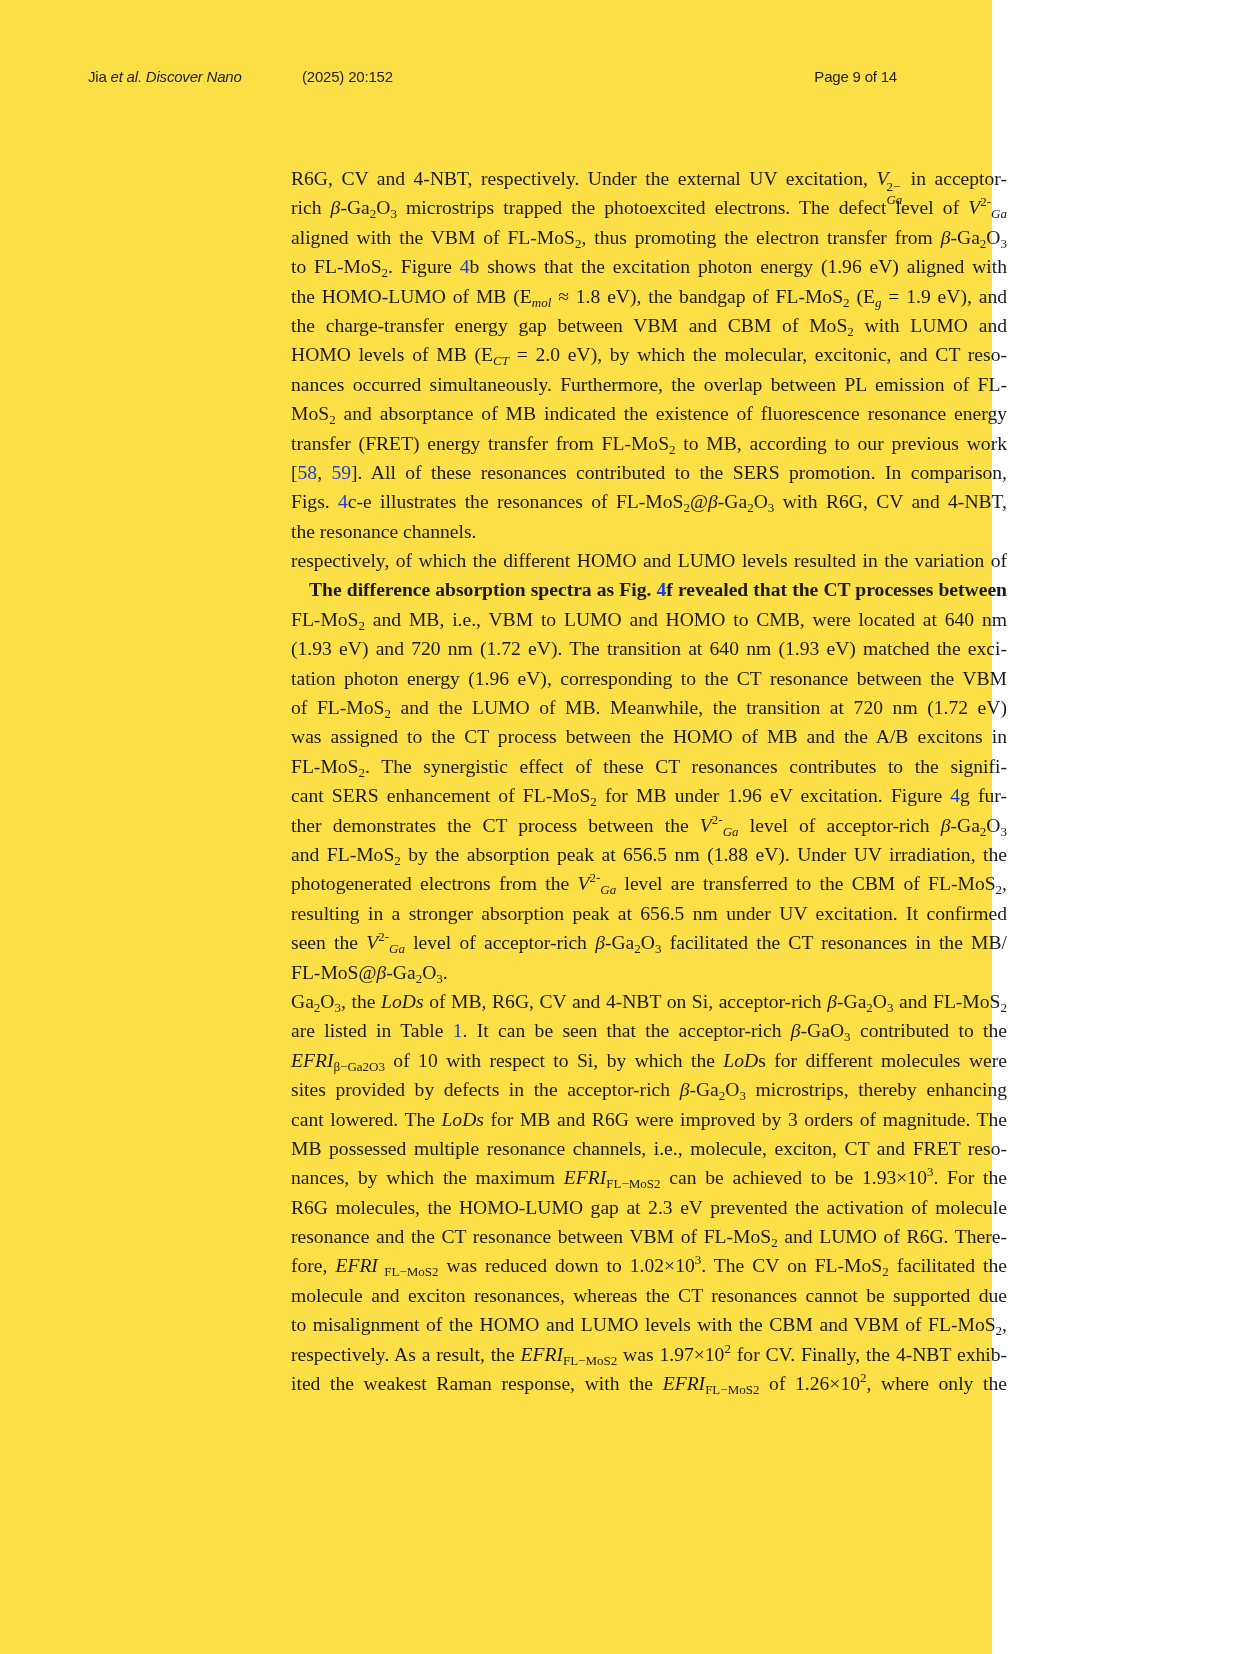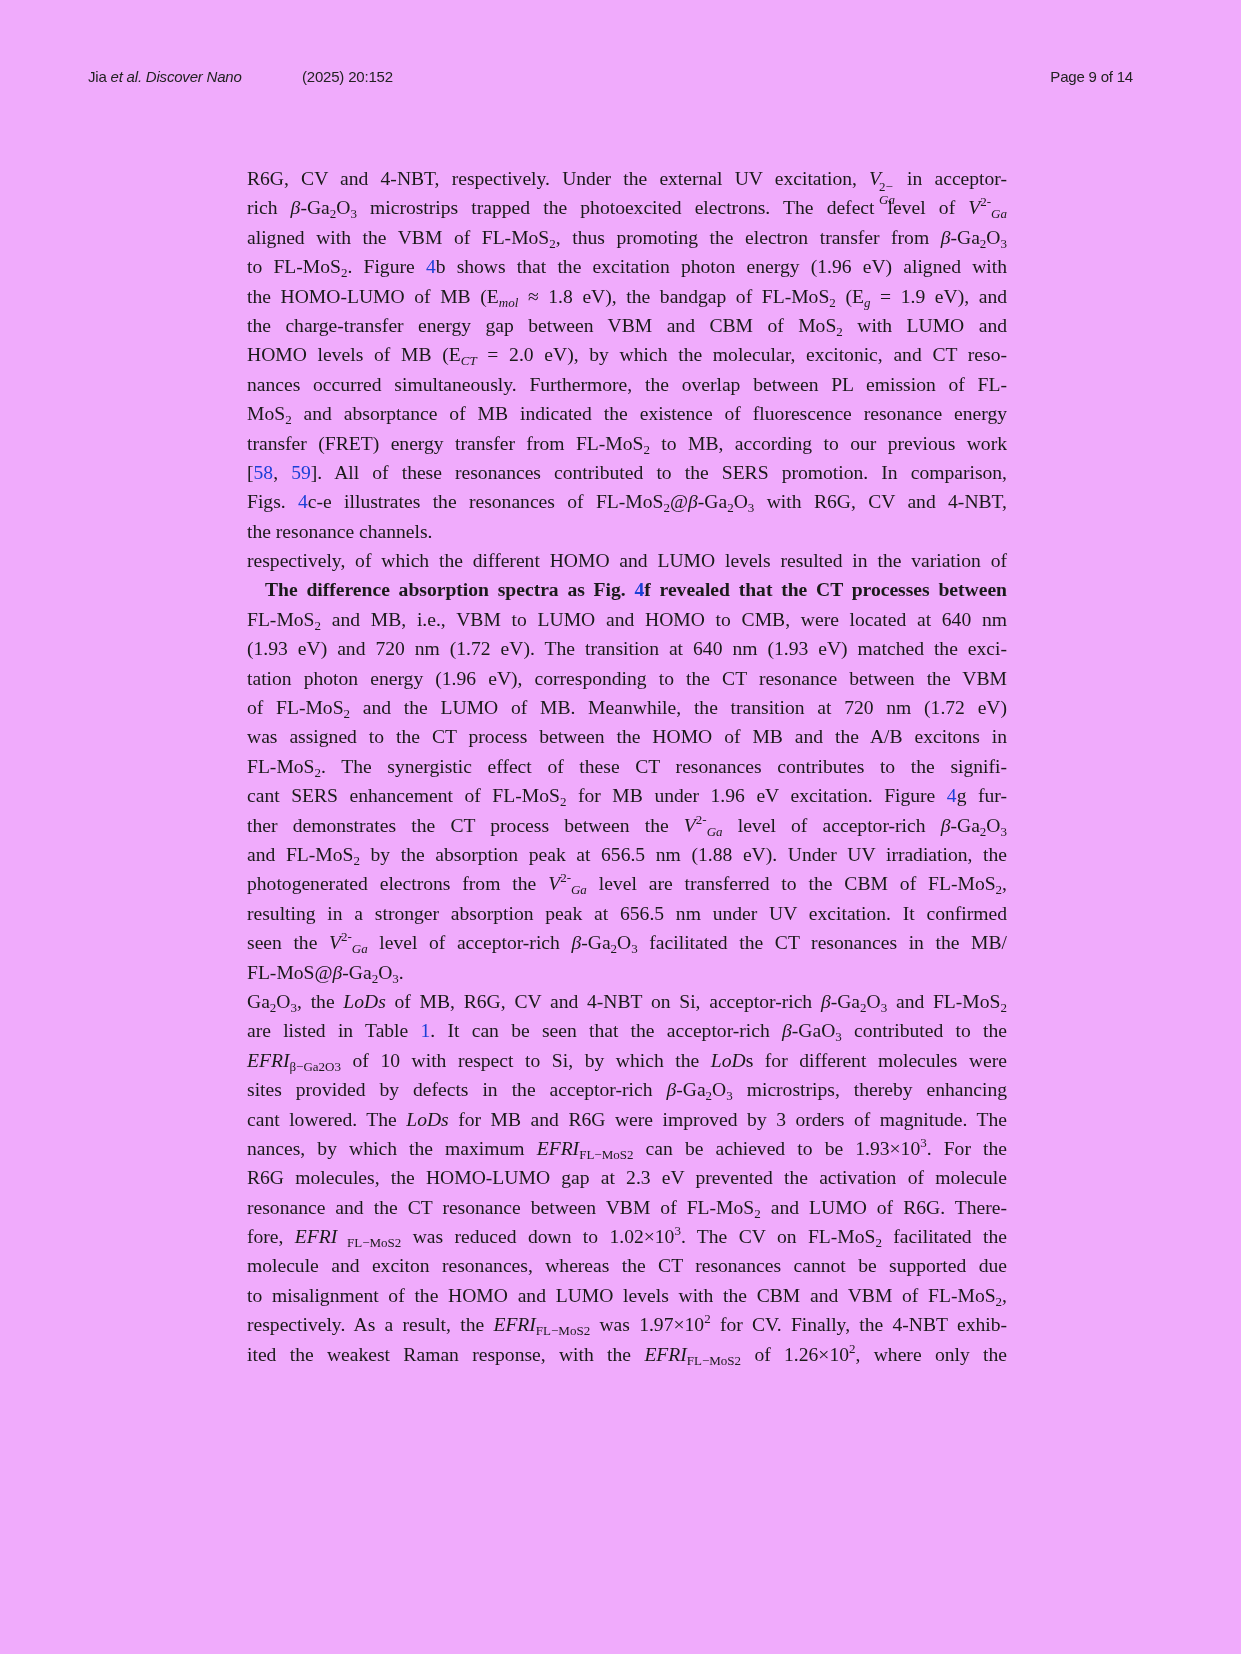--- a/index.html
+++ b/index.html
@@ -1,33 +1,33 @@
 <!DOCTYPE html>
 <html><head>
 <meta charset="utf-8">
 <style>
   html, body { margin: 0; padding: 0; background: #ffffff; }
   body { width: 1241px; height: 1654px; position: relative; overflow: hidden; }
-  .page { position: absolute; left: 0; top: 0; width: 1241px; height: 1654px; background: #f0abfc; }
+  .page { position: absolute; left: 0; top: 0; width: 992px; height: 1654px; background: #fde047; }
   .running-head {
     position: absolute; top: 68px; left: 88px; right: 92px; height: 24px;
     font-family: "Liberation Sans", sans-serif; font-size: 15px; color: #222;
     letter-spacing: -0.2px;
   }
   .rh-journal { position: absolute; left: 0; top: 0; }
   .rh-journal i { font-style: italic; }
   .rh-cite { position: absolute; left: 214px; top: 0; }
-  .rh-page { position: absolute; right: 16px; top: 0; }
+  .rh-page { position: absolute; right: 3px; top: 0; }
   .body {
     position: absolute; left: 247px; top: 164px; width: 760px;
     font-family: "Liberation Serif", serif; font-size: 19.6px; color: #1a1a1a;
   }
   .line {
     height: 29.4px; line-height: 29.4px; white-space: nowrap;
-    text-align: justify; text-align-last: justify; display: block;
+    text-align: justify; text-align-last: justify; display: block; margin-left: 44px;
   }
   .line.last { text-align-last: left; }
   .line.indent { padding-left: 18px; font-weight: bold; }
   .line sub { font-size: 13px; line-height: 0; vertical-align: -4px; }
   .line sup { font-size: 13px; line-height: 0; vertical-align: 8px; }
   .line .ss { display: inline-flex; flex-direction: column; vertical-align: -6px; line-height: 13px; font-size: 13px; margin-left: -2px; }
   .line .ss span { display: block; }
   .line i { font-style: italic; }
   .line a, .line .link { color: #1a3fd6; text-decoration: none; }
 </style>
@@ -71,20 +71,21 @@
       <div class="line"><span>and FL-MoS</span><sub>2</sub><span> by the absorption peak at 656.5 nm (1.88 eV). Under UV irradiation, the</span></div>
       <div class="line"><span>photogenerated electrons from the </span><i>V</i><sup>2-</sup><sub style="font-style: italic;">Ga</sub><span> level are transferred to the CBM of FL-MoS</span><sub>2</sub><span>,</span></div>
       <div class="line"><span>resulting in a stronger absorption peak at 656.5 nm under UV excitation. It confirmed</span></div>
       <div class="line"><span>seen the </span><i>V</i><sup>2-</sup><sub style="font-style: italic;">Ga</sub><span> level of acceptor-rich </span><i>β</i><span>-Ga</span><sub>2</sub><span>O</span><sub>3</sub><span> facilitated the CT resonances in the MB/</span></div>
       <div class="line last"><span>FL-MoS@</span><i>β</i><span>-Ga</span><sub>2</sub><span>O</span><sub>3</sub><span>.</span></div>
       <div class="line"><span>Ga</span><sub>2</sub><span>O</span><sub>3</sub><span>, the </span><i>LoDs</i><span> of MB, R6G, CV and 4-NBT on Si, acceptor-rich </span><i>β</i><span>-Ga</span><sub>2</sub><span>O</span><sub>3</sub><span> and FL-MoS</span><sub>2</sub></div>
       <div class="line"><span>are listed in Table </span><span class="link" style="color: rgb(26, 63, 214);">1</span><span>. It can be seen that the acceptor-rich </span><i>β</i><span>-GaO</span><sub>3</sub><span> contributed to the</span></div>
       <div class="line"><i>EFRI</i><sub>β−Ga2O3</sub><span> of 10 with respect to Si, by which the </span><i>LoD</i><span>s for different molecules were</span></div>
       <div class="line"><span>sites provided by defects in the acceptor-rich </span><i>β</i><span>-Ga</span><sub>2</sub><span>O</span><sub>3</sub><span> microstrips, thereby enhancing</span></div>
       <div class="line"><span>cant lowered. The </span><i>LoDs</i><span> for MB and R6G were improved by 3 orders of magnitude. The</span></div>
+      <div class="line"><span>MB possessed multiple resonance channels, i.e., molecule, exciton, CT and FRET reso-</span></div>
       <div class="line"><span>nances, by which the maximum </span><i>EFRI</i><sub>FL−MoS2</sub><span> can be achieved to be 1.93×10</span><sup>3</sup><span>. For the</span></div>
       <div class="line"><span>R6G molecules, the HOMO-LUMO gap at 2.3 eV prevented the activation of molecule</span></div>
       <div class="line"><span>resonance and the CT resonance between VBM of FL-MoS</span><sub>2</sub><span> and LUMO of R6G. There-</span></div>
       <div class="line"><span>fore, </span><i>EFRI</i><sub> FL−MoS2</sub><span> was reduced down to 1.02×10</span><sup>3</sup><span>. The CV on FL-MoS</span><sub>2</sub><span> facilitated the</span></div>
       <div class="line"><span>molecule and exciton resonances, whereas the CT resonances cannot be supported due</span></div>
       <div class="line"><span>to misalignment of the HOMO and LUMO levels with the CBM and VBM of FL-MoS</span><sub>2</sub><span>,</span></div>
       <div class="line"><span>respectively. As a result, the </span><i>EFRI</i><sub>FL−MoS2</sub><span> was 1.97×10</span><sup>2</sup><span> for CV. Finally, the 4-NBT exhib-</span></div>
       <div class="line"><span>ited the weakest Raman response, with the </span><i>EFRI</i><sub>FL−MoS2</sub><span> of 1.26×10</span><sup>2</sup><span>, where only the</span></div>
     </div>
 </div>

